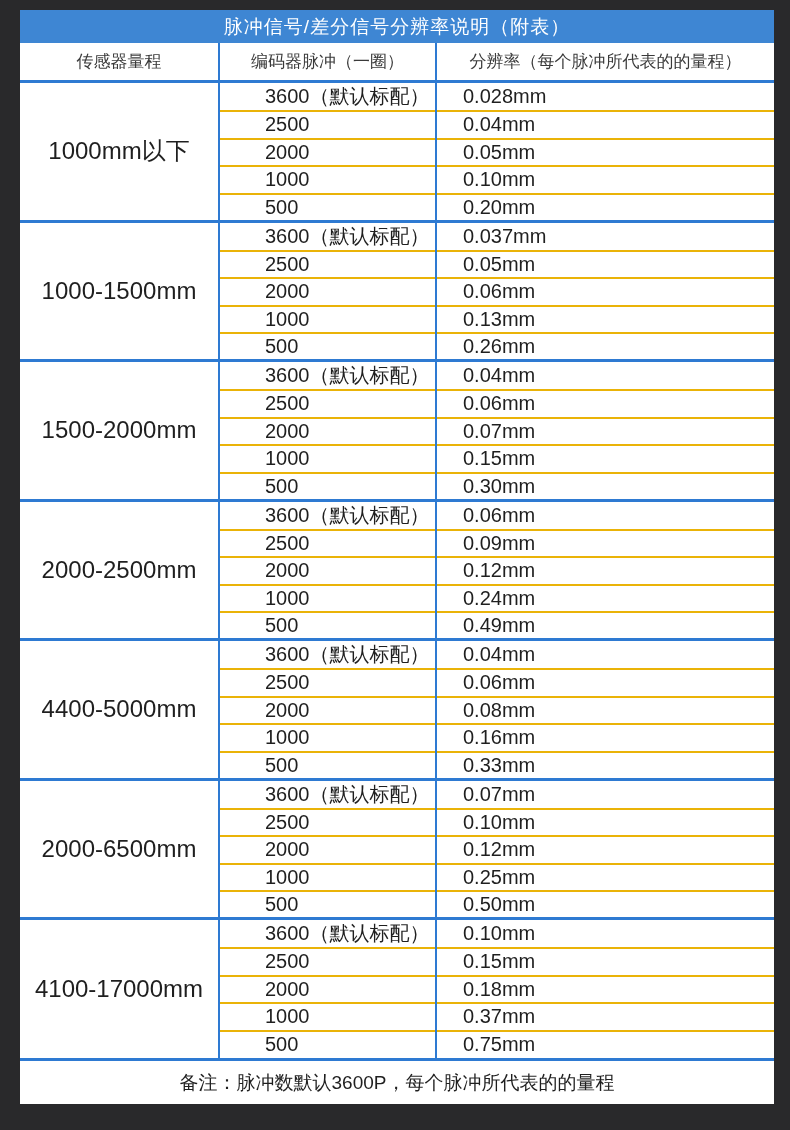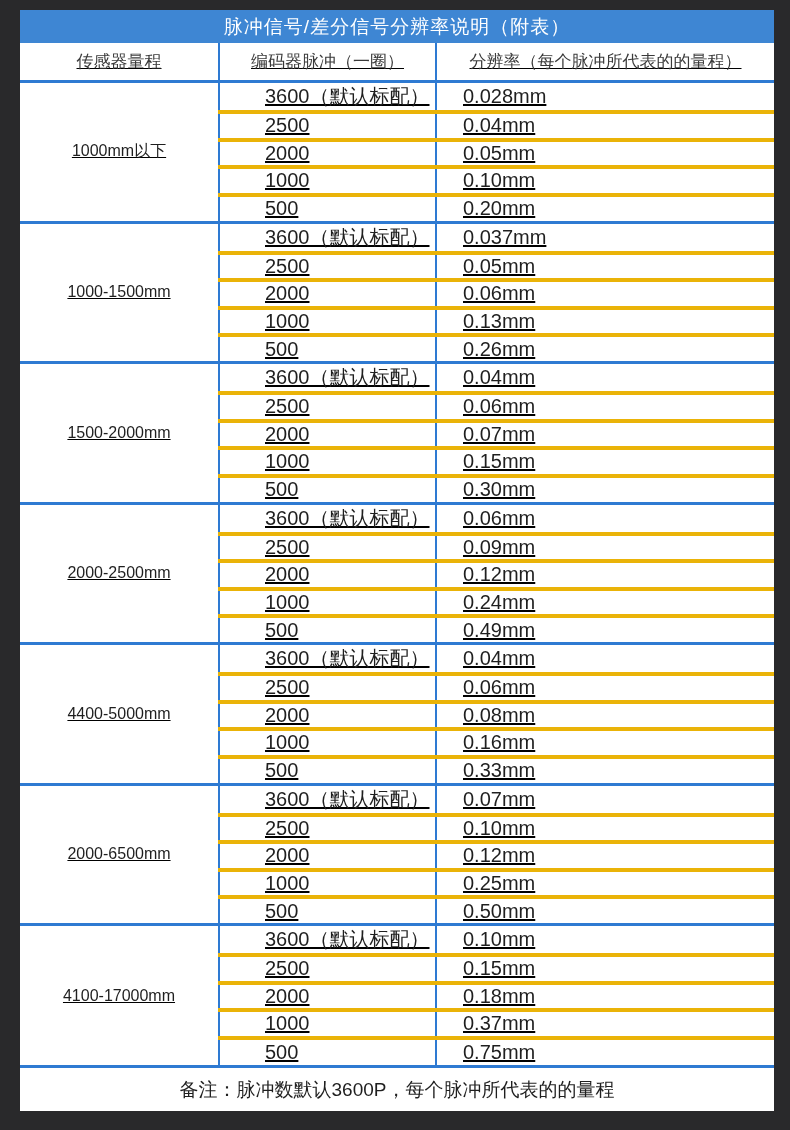--- a/index.html
+++ b/index.html
@@ -27,21 +27,20 @@
     color: #ffffff;
     text-align: center;
     font-size: 19px;
     letter-spacing: 1px;
   }
   table.spec {
     width: 754px;
     border-collapse: collapse;
     background: #7f1d1d;
     table-layout: fixed;
-    text-decoration: underline;
   }
   col.c1 { width: 199px; }
   col.c2 { width: 217px; }
   col.c3 { width: 338px; }
   thead th {
     height: 37px;
     font-size: 17px;
     font-weight: normal;
     color: #3a3a3a;
     text-align: center;
@@ -55,27 +54,27 @@
   tbody tr { height: 27.5px; }
   tbody td {
     padding: 0;
     font-size: 20px;
     color: #1f1f1f;
     background: #ffffff;
     vertical-align: middle;
   }
   td.range {
     text-align: center;
-    font-size: 16px;
+    font-size: 24px;
   }
   td.pulse { padding-left: 45px; }
   td.res   { padding-left: 26px; }
   tr.row-inner td.pulse,
   tr.row-inner td.res {
-    border-top: 4px solid #eab308;
+    border-top: 2px solid #eab308;
   }
   tr.group-start td {
     border-top: 3px solid #2e7ad2;
   }
   tr.group-start.first td {
     border-top: none;
   }
   .note-row {
     background: #ffffff;
     border-top: 3px solid #2e7ad2;

